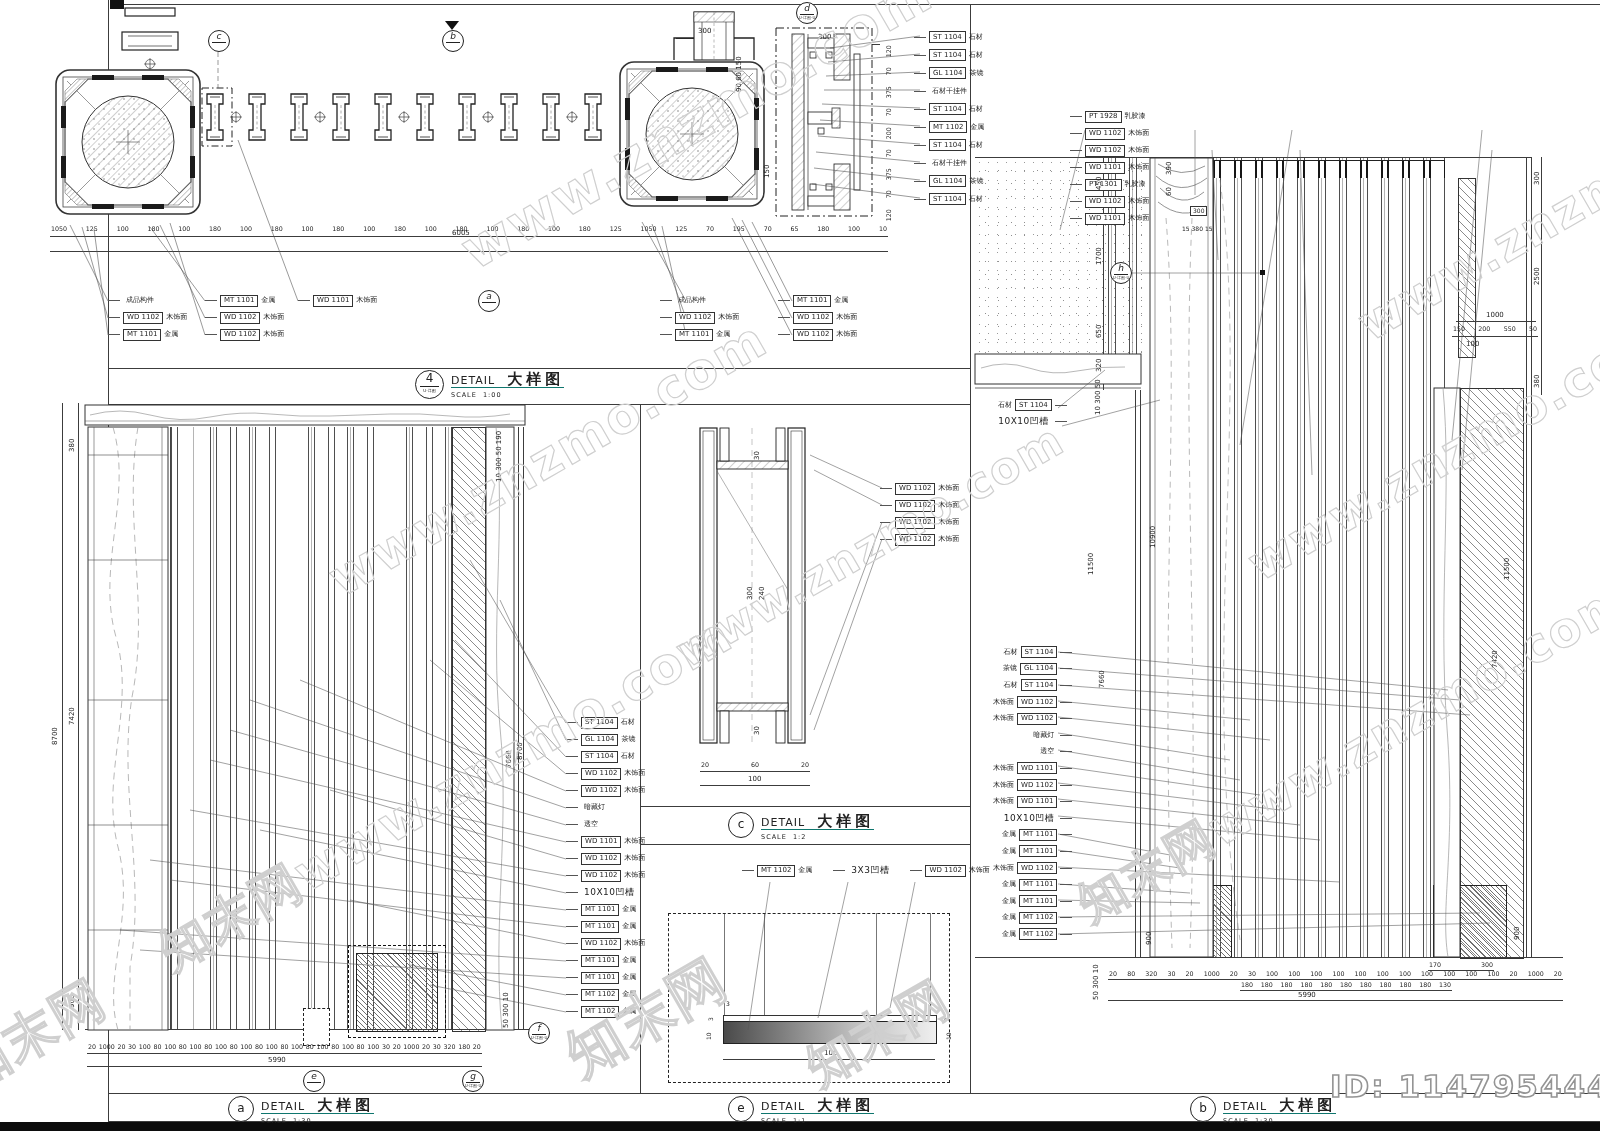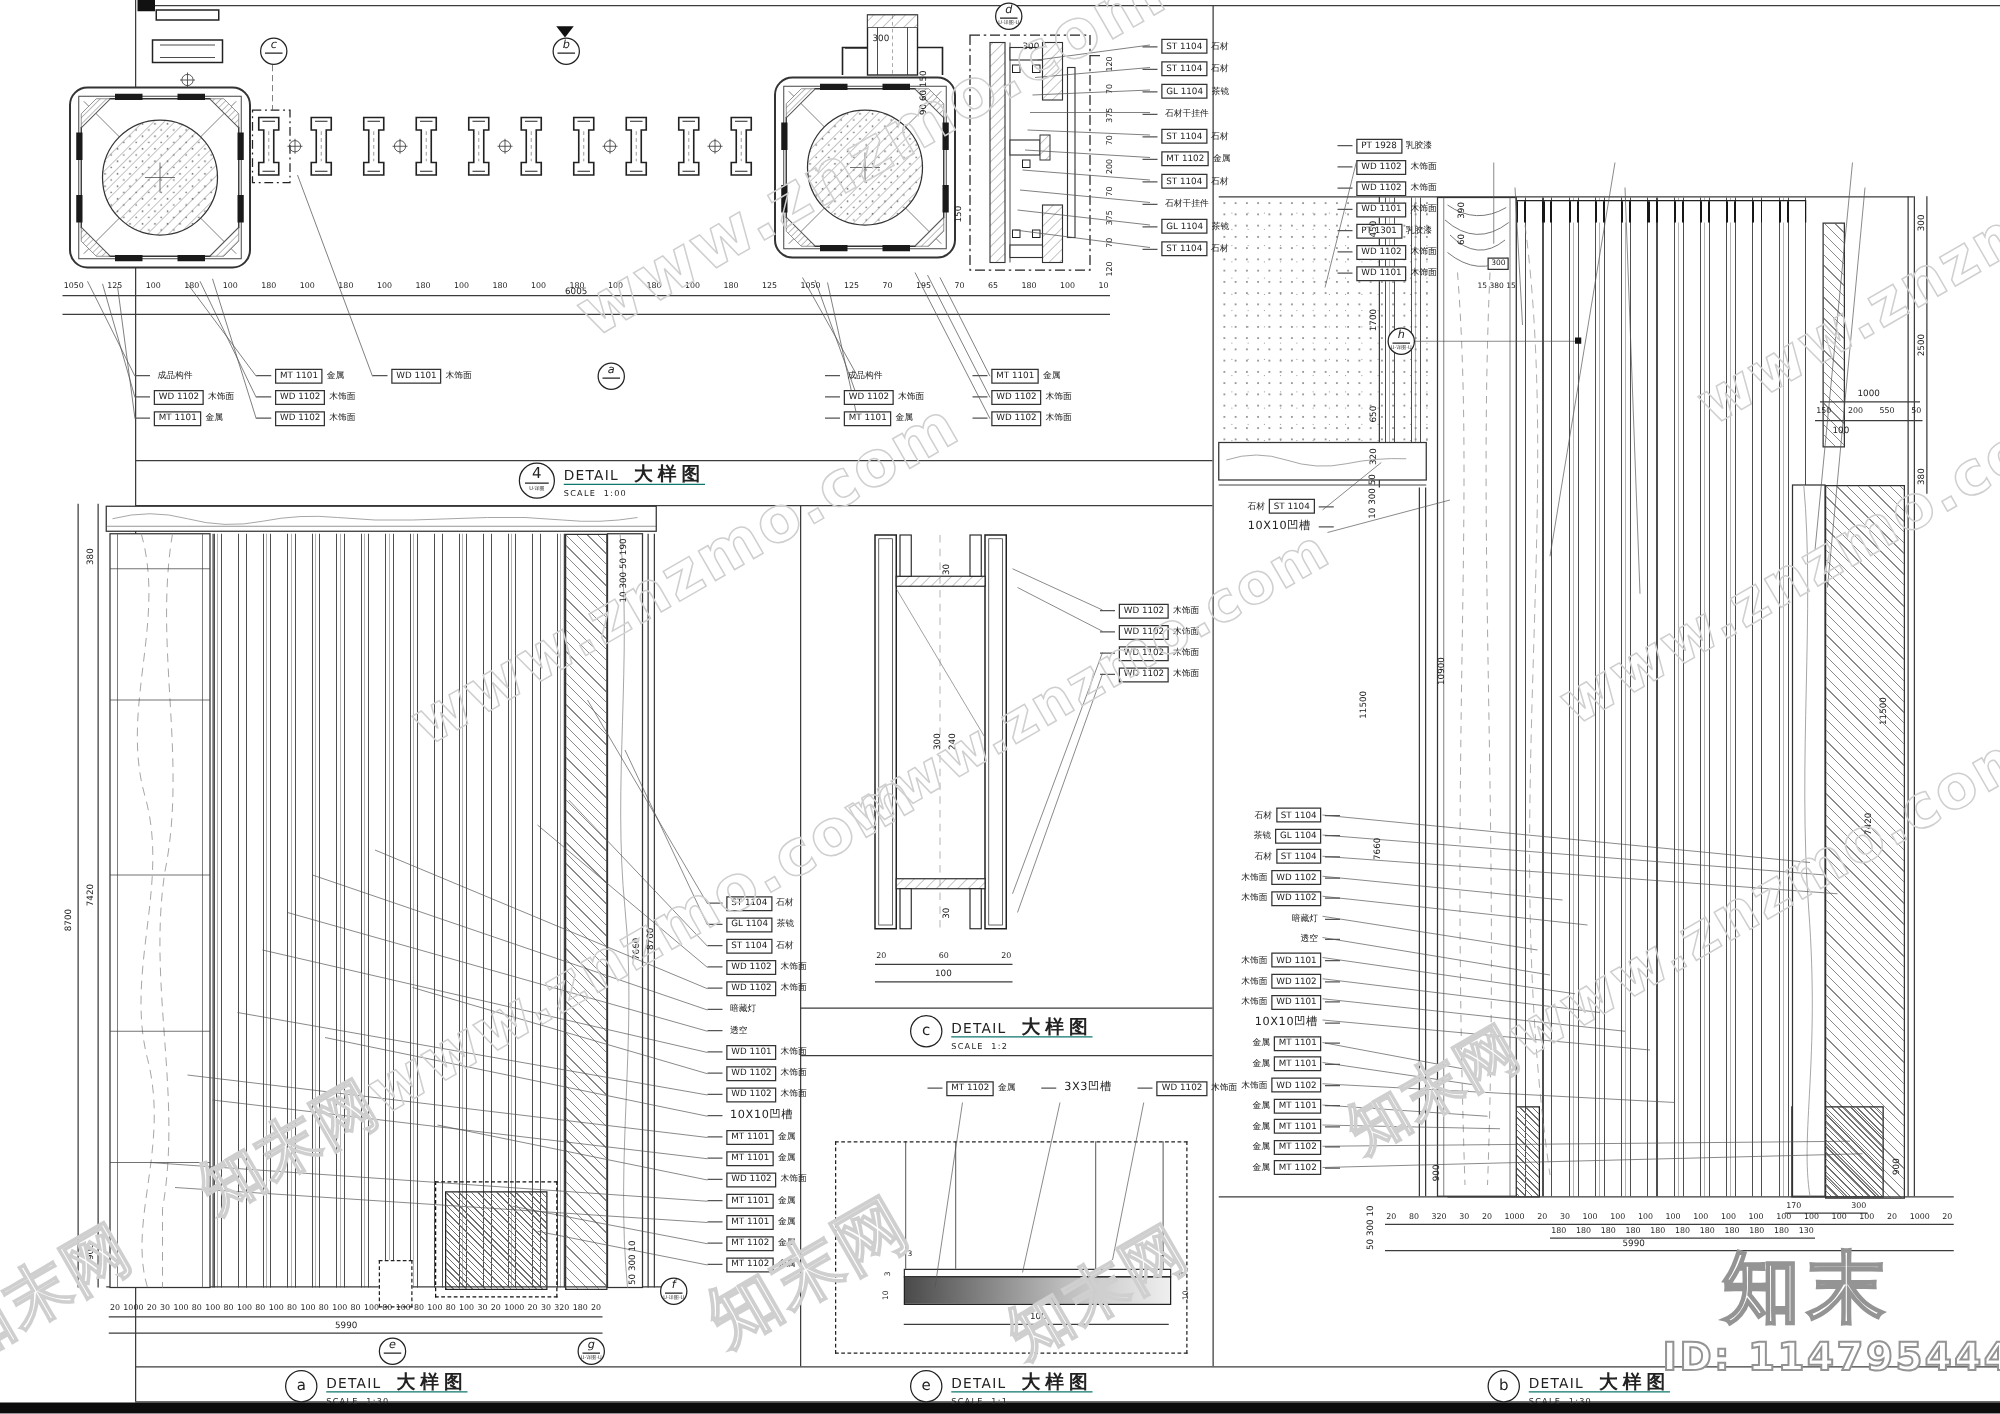--- a/index.html
+++ b/index.html
@@ -1003,16 +1003,15 @@
   <div class="wm" style="left:430px;top:90px;font-size:54px">www.znzmo.com</div>
   <div class="wm" style="left:120px;top:760px;font-size:50px">知末网www.znzmo.com</div>
   <div class="wm" style="left:300px;top:430px;font-size:50px">www.znzmo.com</div>
   <div class="wm" style="left:650px;top:520px;font-size:44px">www.znzmo.com</div>
   <div class="wm" style="left:560px;top:980px;font-size:56px">知末网</div>
   <div class="wm" style="left:1040px;top:720px;font-size:48px">知末网www.znzmo.com</div>
   <div class="wm" style="left:1220px;top:420px;font-size:48px">www.znzmo.com</div>
   <div class="wm" style="left:1330px;top:180px;font-size:48px">www.znzmo.com</div>
   <div class="wm" style="left:-50px;top:1000px;font-size:52px">知末网</div>
   <div class="wm" style="left:800px;top:1000px;font-size:50px">知末网</div>
-  <div class="wmk" style="left:1378px;top:988px;font-size:62px">知末</div>
   <div class="wmk" style="left:1330px;top:1068px;font-size:31px;letter-spacing:2px">ID: 1147954446</div>
 
 </div>
 
 </body></html>

